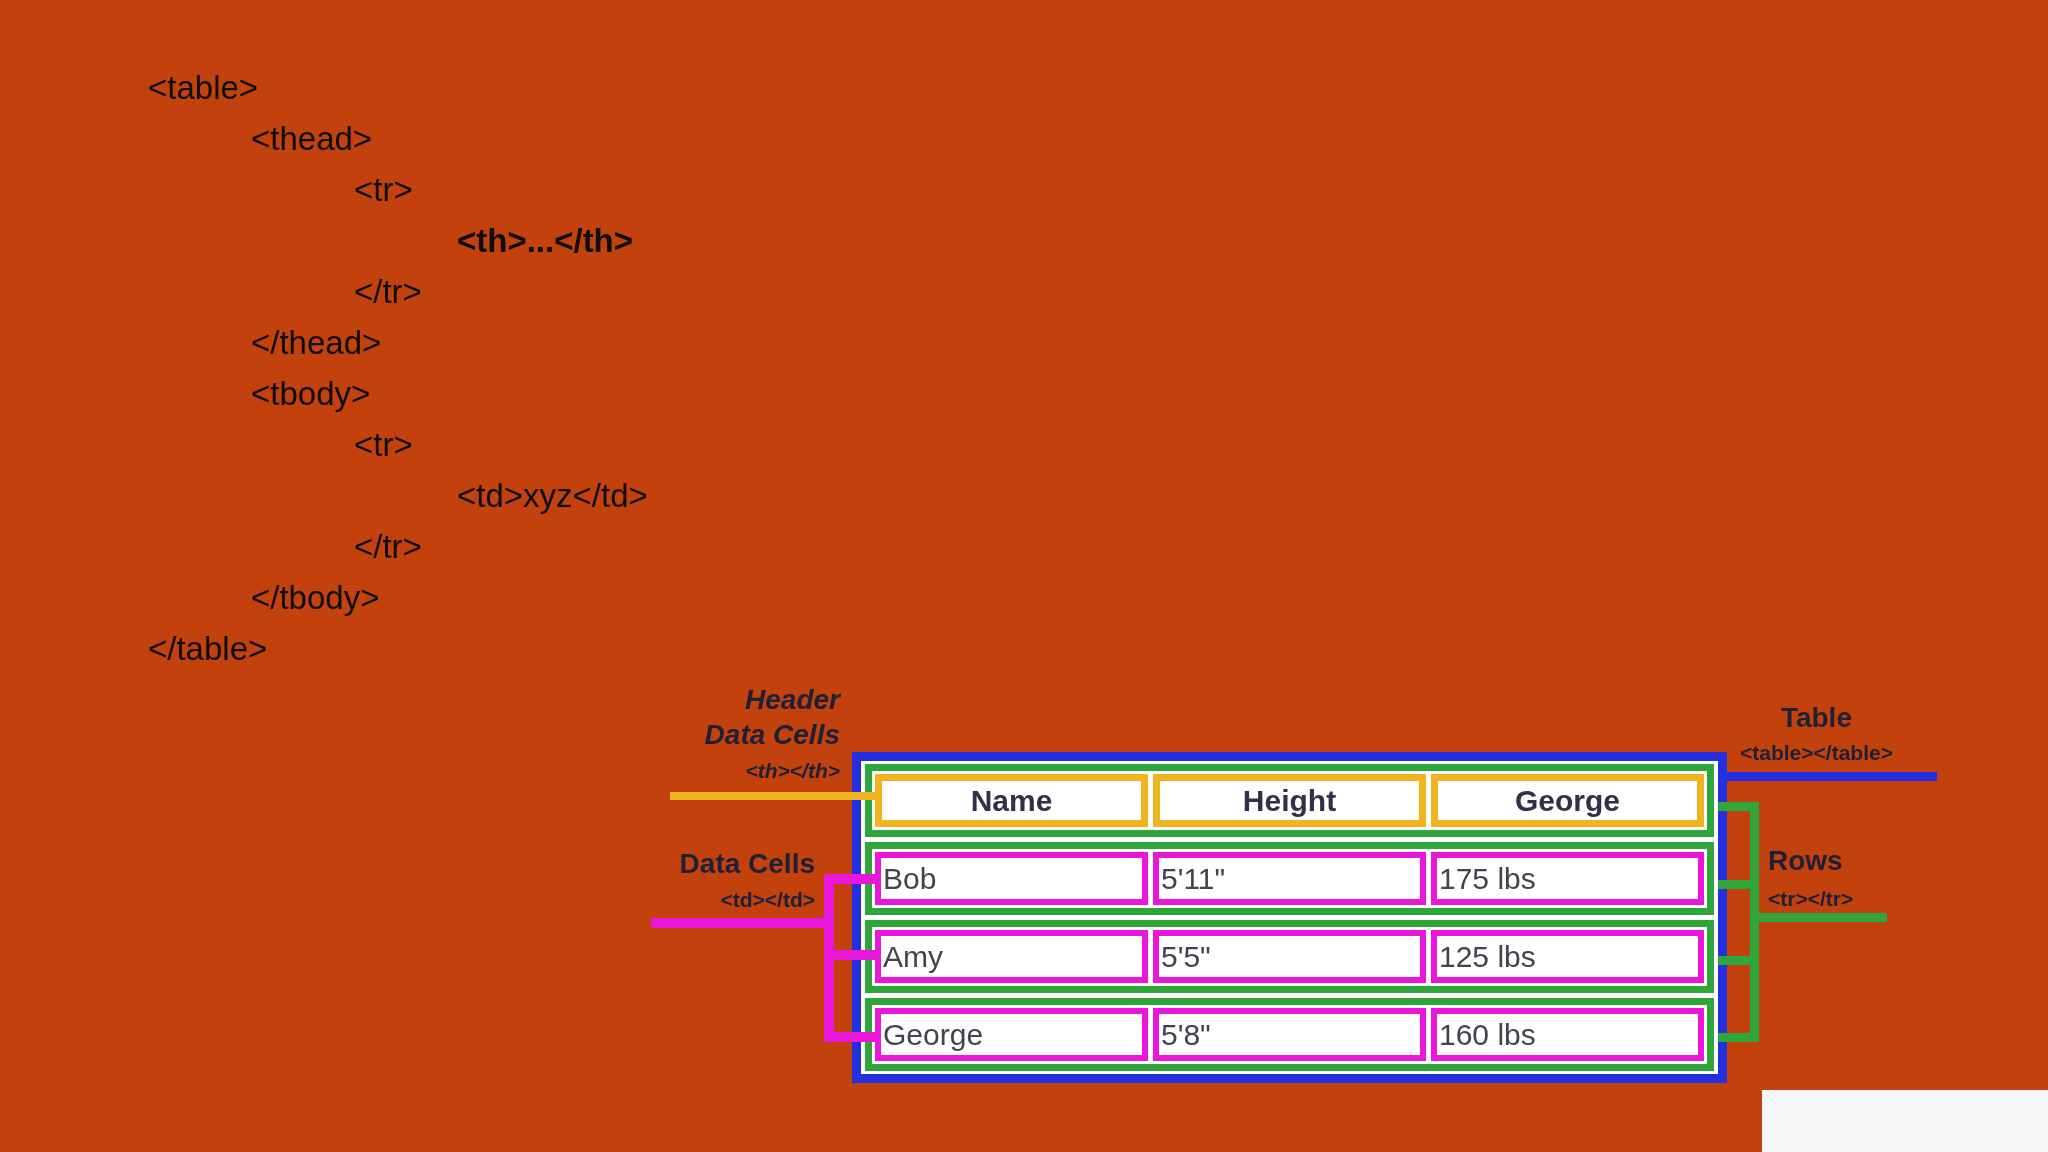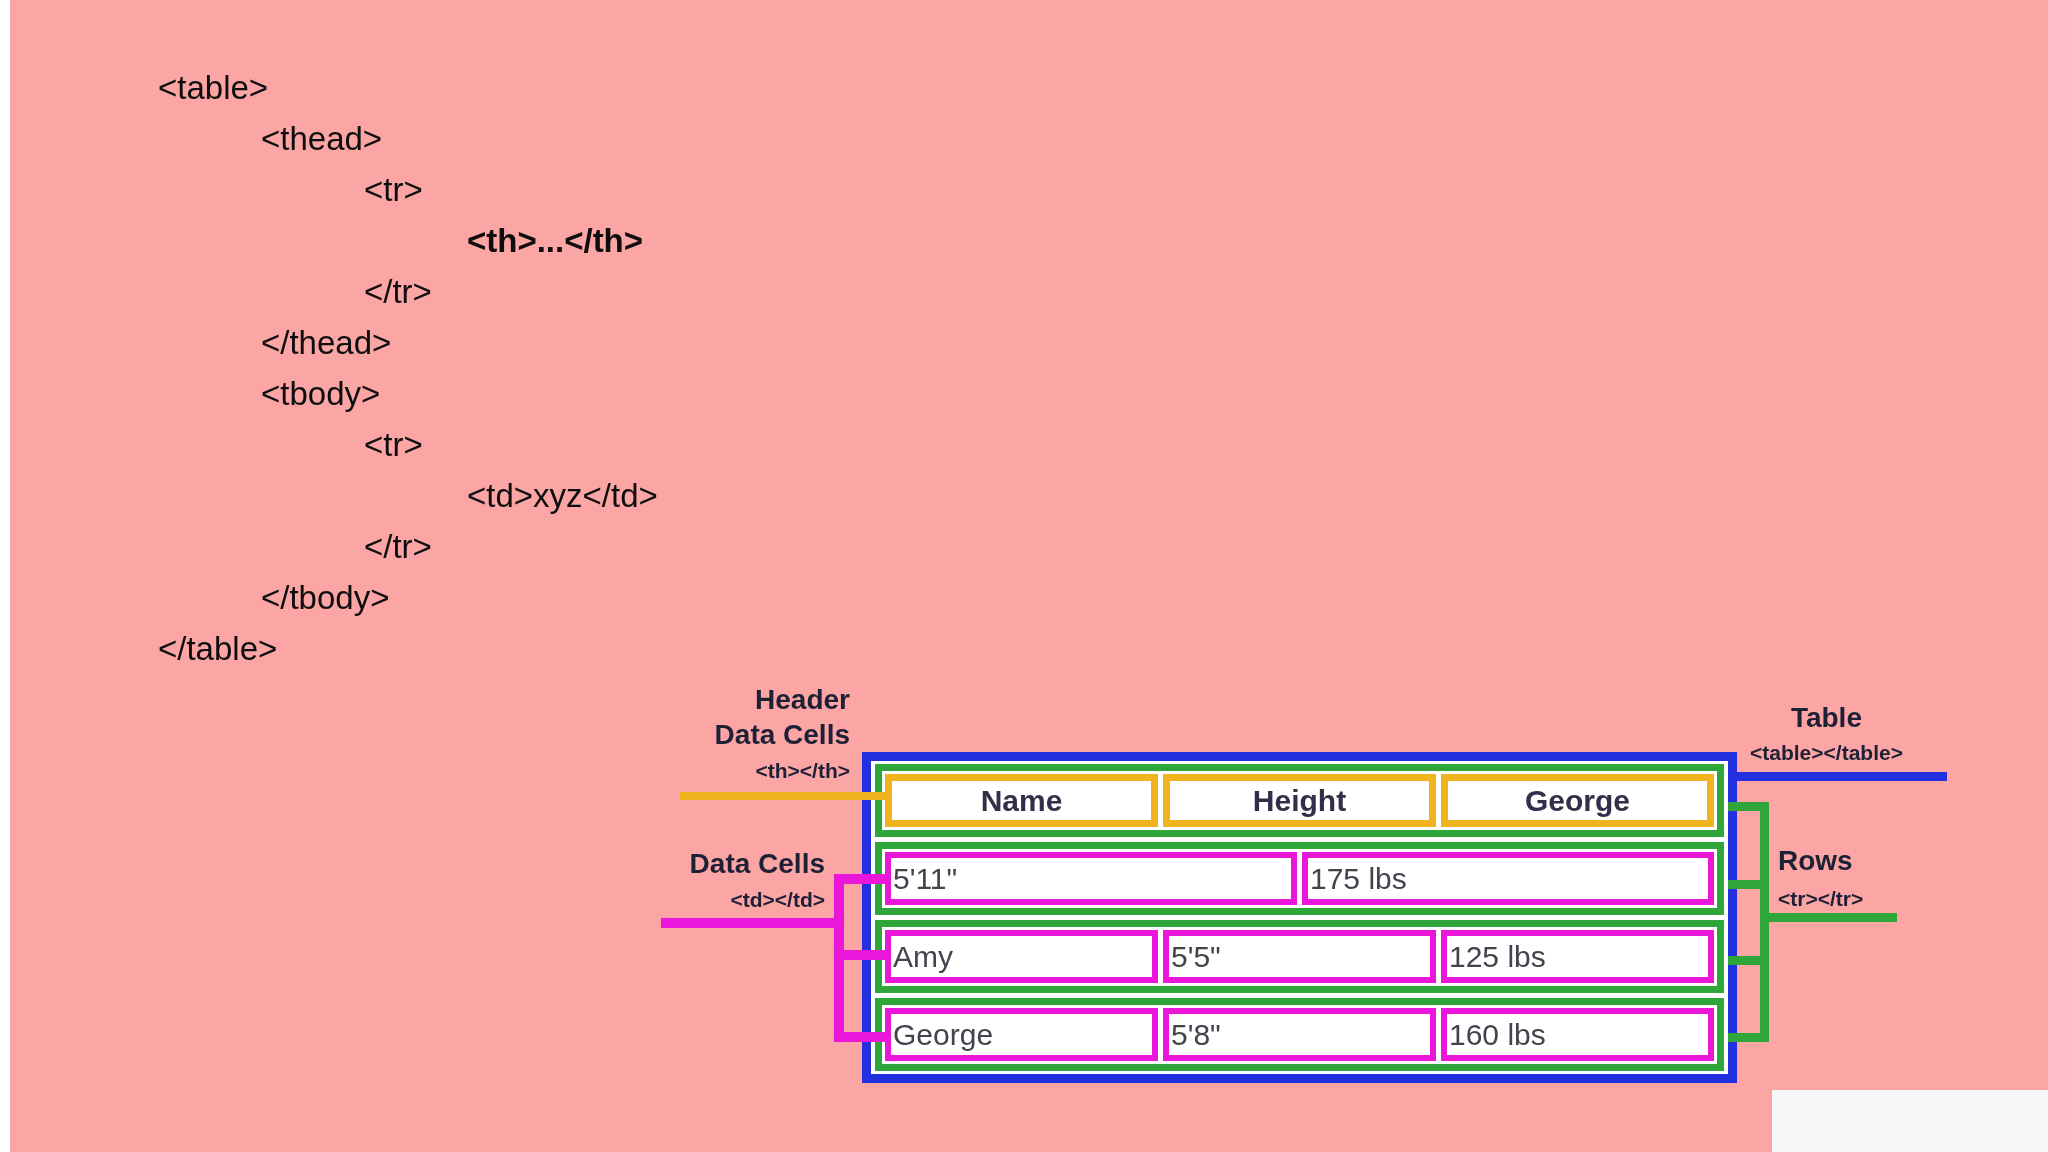--- a/index.html
+++ b/index.html
@@ -1,21 +1,21 @@
 <!DOCTYPE html>
 <html style="--table-border: #2430e0; --row-border: #2fa63a; --header-cell-border: #f0b41e; --data-cell-border: #ea16d9; --label-text: #1e2036; --cell-text: #43434d;"><head>
 <meta charset="utf-8">
 <style>
   * { margin:0; padding:0; box-sizing:border-box; }
   html,body { background:#ffffff; }
   body {
     width:2048px; height:1152px; position:relative; overflow:hidden;
     font-family:"Liberation Sans", sans-serif;
   }
-  .canvas { position:absolute; inset:0; background:#fca5a5;margin-left:10px; }
+  .canvas { position:absolute; inset:0; background:#c2410c; }
 
   
   .code-block { position:absolute; left:148px; top:62px; }
   .code-line {
     font-size:33px; line-height:51px; color:#0e0e0e; white-space:pre;
     font-family:"Liberation Sans", sans-serif;
   }
 
   
   .demo-table {
@@ -36,21 +36,21 @@
   }
   .td {
     border:6px solid var(--data-cell-border, #ea16d9);
     padding-left:2px; color:#43434d;
   }
 
   
   .lbl { position:absolute; color:var(--label-text, #1e2036); font-weight:bold; z-index:3; }
   .lbl .t1 { font-size:28px; line-height:35px; }
   .lbl .t2 { font-size:21px; line-height:26px; }
-  .lbl-header-cells { left:540px; top:682px; width:300px; text-align:right; }
+  .lbl-header-cells { left:540px; top:682px; width:300px; text-align:right;font-style:italic; }
   .lbl-header-cells .t2 { margin-top:6px; }
   .lbl-data-cells { left:540px; top:846px; width:275px; text-align:right; }
   .lbl-data-cells .t2 { margin-top:6px;text-align:right; }
   .lbl-table { left:1740px; top:700px; text-align:center; }
   .lbl-table .t2 { margin-top:5px; }
   .lbl-rows { left:1768px; top:843px; text-align:left; }
   .lbl-rows .t2 { margin-top:8px; }
 
   
   .line { position:absolute; z-index:4; }
@@ -94,20 +94,21 @@
     <div class="code-line" style="margin-left: 0px;">&lt;/table&gt;</div>
   </div>
 
   <div class="demo-table">
     <div class="trow">
       <div class="cell th">Name</div>
       <div class="cell th">Height</div>
       <div class="cell th">George</div>
     </div>
     <div class="trow">
+      <div class="cell td">Bob</div>
       <div class="cell td">5'11"</div>
       <div class="cell td">175 lbs</div>
     </div>
     <div class="trow">
       <div class="cell td">Amy</div>
       <div class="cell td">5'5"</div>
       <div class="cell td">125 lbs</div>
     </div>
     <div class="trow">
       <div class="cell td">George</div>

